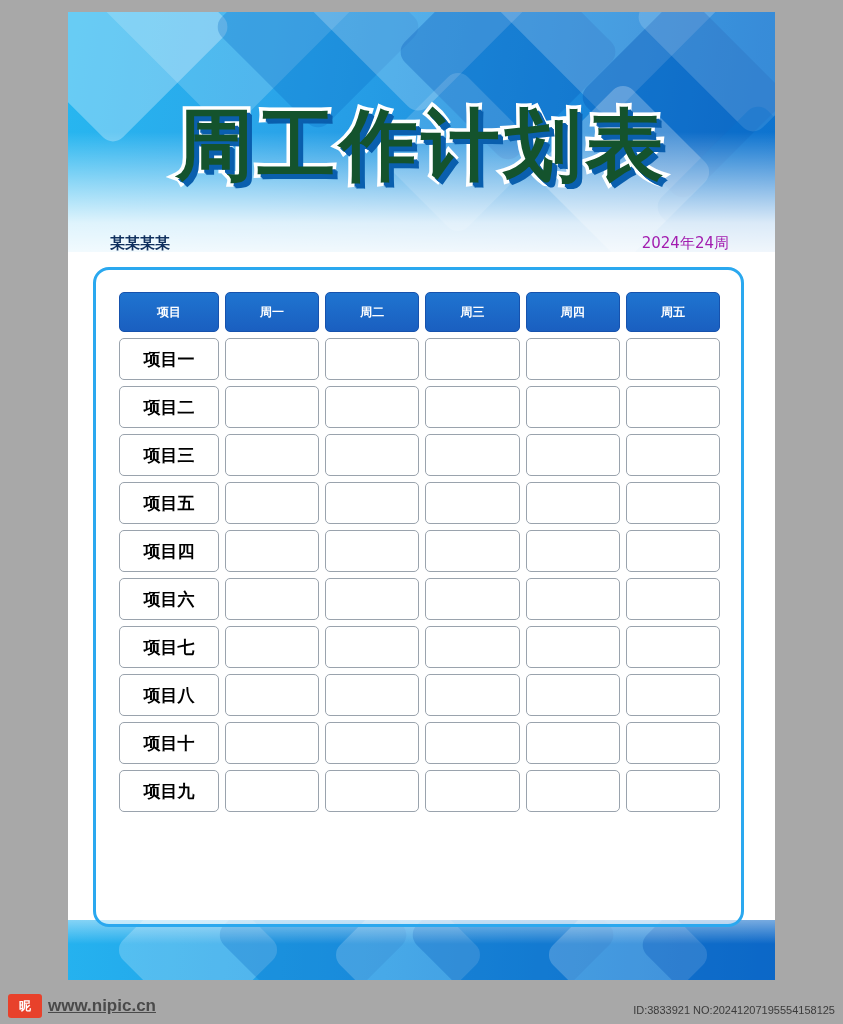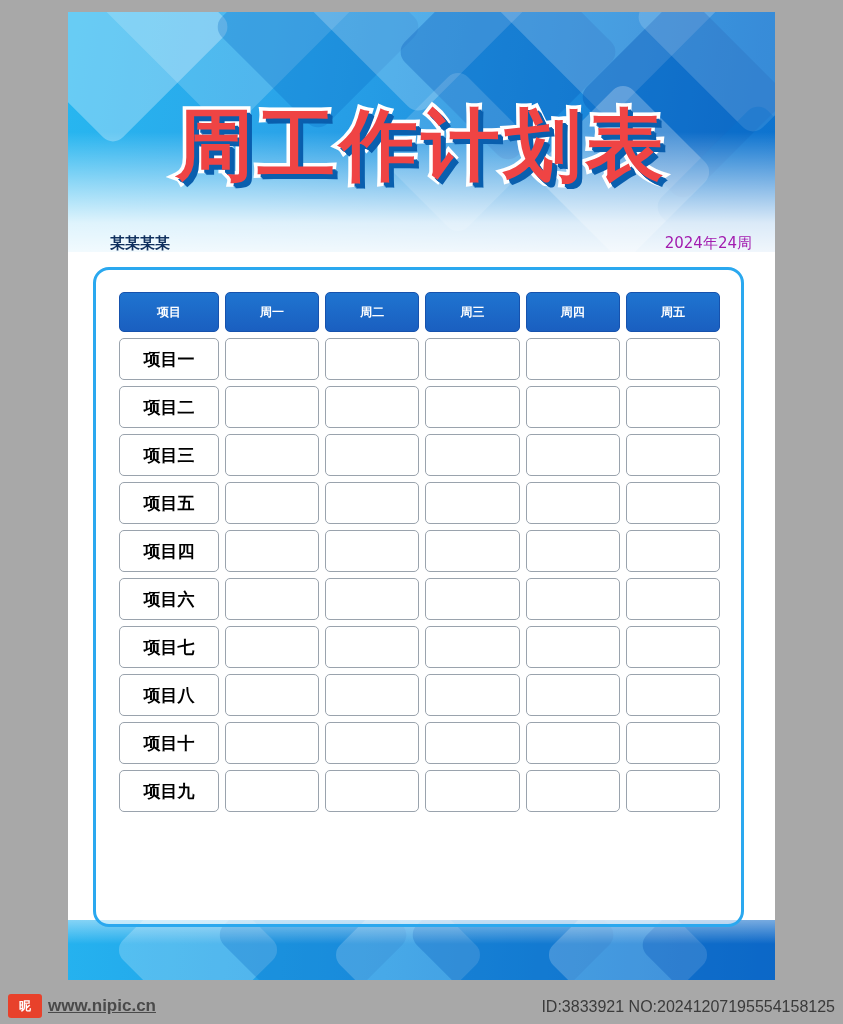--- a/index.html
+++ b/index.html
@@ -66,35 +66,34 @@
     width: 707px;
     text-align: center;
     z-index: 5;
   }
   .title {
     display: inline-block;
     font-family: "DejaVu Sans", "Liberation Sans", sans-serif;
     font-size: 78px;
     font-weight: bold;
     letter-spacing: 4px;
-    color: #ef4444;
+    color: #14532d;
     -webkit-text-stroke: 7px #ffffff;
     paint-order: stroke fill;
     text-shadow:
        3px 3px 0 #0a5fae,
        4px 4px 0 #0a5fae,
        5px 5px 0 #0a5fae;
   }
   .subline {
     position: absolute;
     top: 222px;
     width: 707px;
     z-index: 5;
     height: 26px;
-    padding-left: 23px;
   }
   .dept {
     position: absolute;
     left: 42px;
     top: 0;
     font-size: 15px;
     font-weight: bold;
     color: #10305e;
     font-family: "DejaVu Sans", "Liberation Sans", sans-serif;
   }
@@ -190,21 +189,21 @@
     font-size: 17px;
     color: #4a4a4a;
     font-weight: bold;
     font-family: "Liberation Sans", sans-serif;
     text-decoration: underline;
   }
   .idtext {
     position: absolute;
     right: 8px;
     bottom: 8px;
-    font-size: 16px;
+    font-size: 11px;
     color: #3b3b3b;
     font-family: "Liberation Sans", sans-serif;
   }
 </style>
 </head>
 <body>
 
 <div class="poster">
 
   <div class="bg-top">

